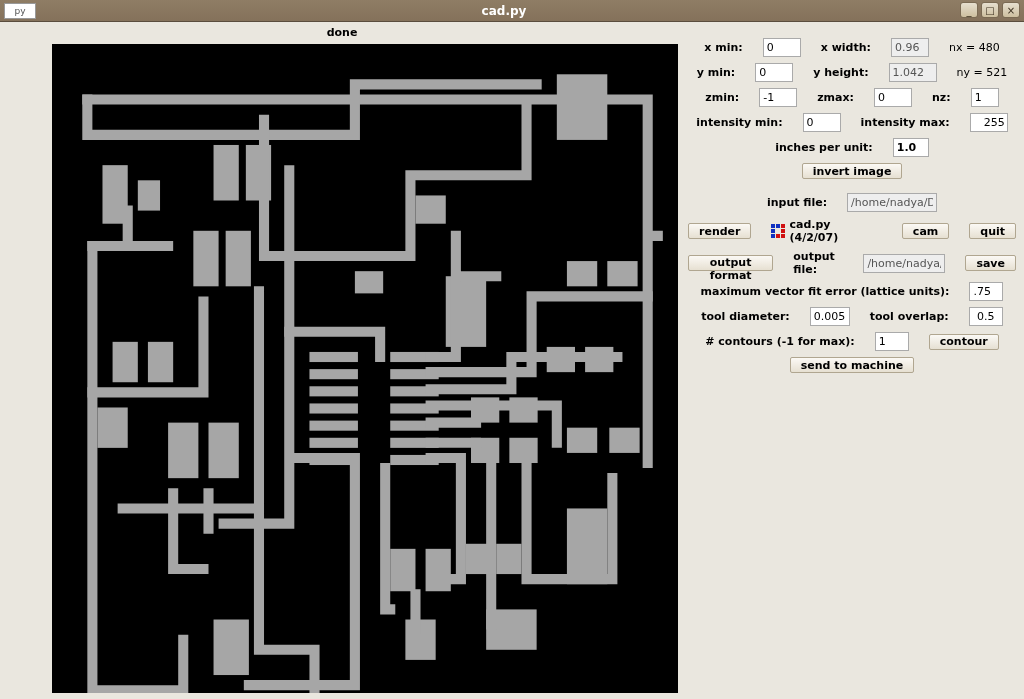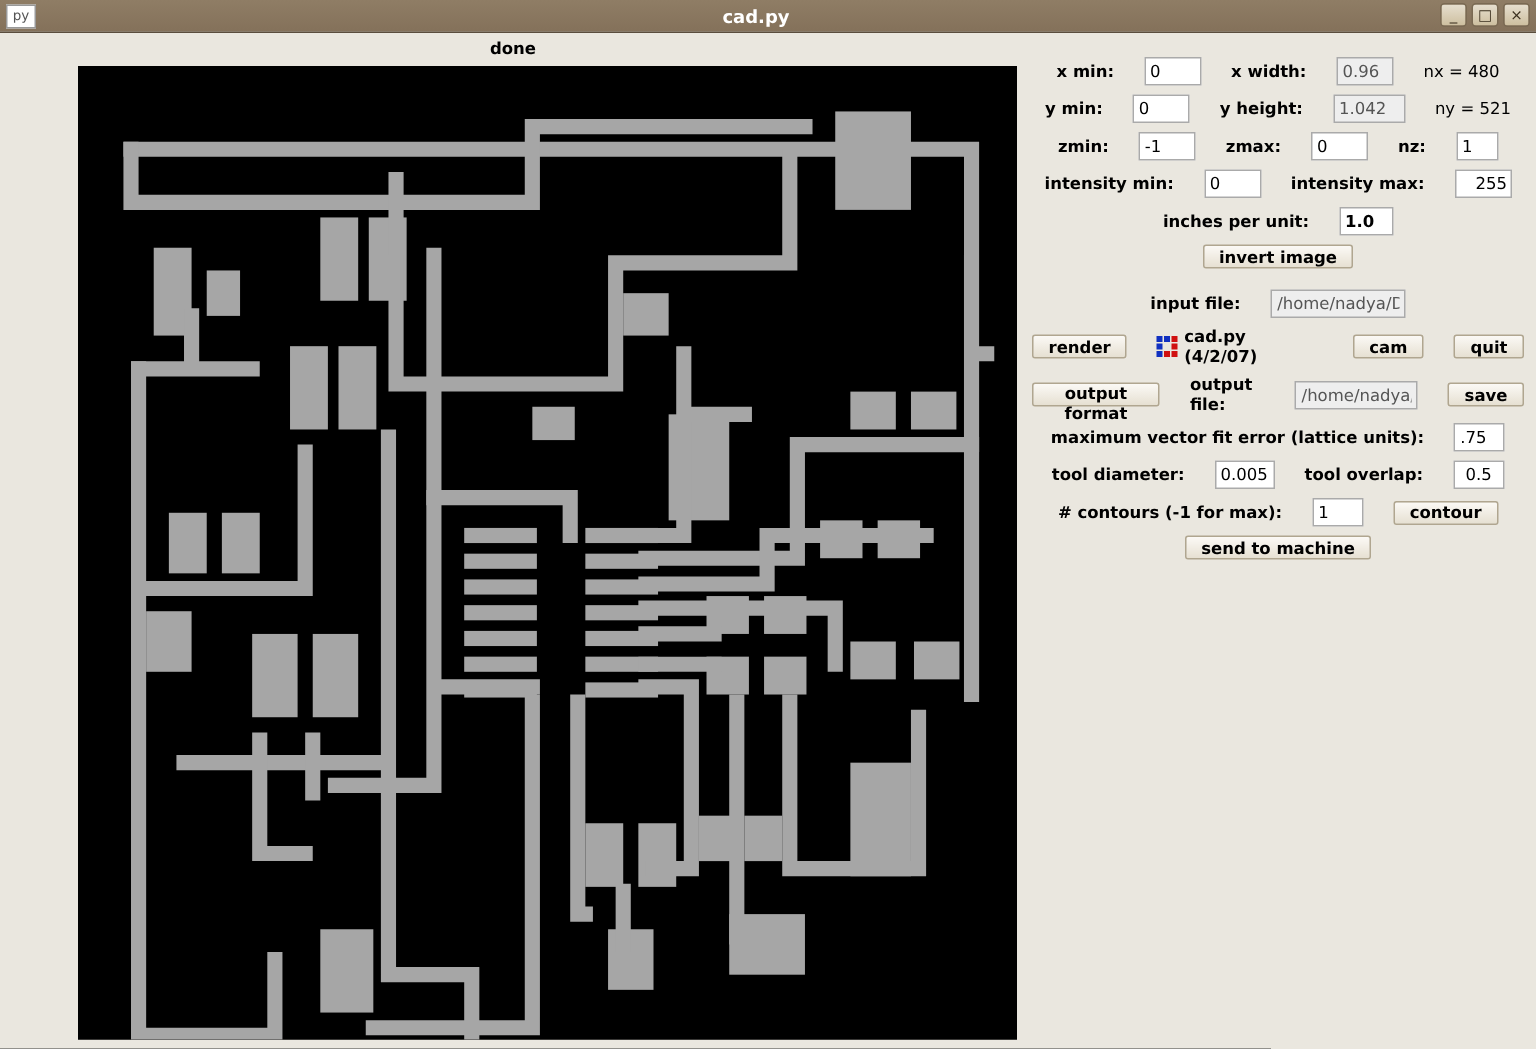--- a/index.html
+++ b/index.html
@@ -11,21 +11,21 @@
 }
 .titlebar {
   height: 22px;
   background: linear-gradient(to bottom, #8f7d65 0%, #84715a 100%);
   border-bottom: 1px solid #5a4d3d;
   display: flex;
   align-items: center;
   position: relative;
 }
 .titlebar .app-icon {
-  width: 20px; height: 16px; margin-left: 4px;
+  width: 32px; height: 16px; margin-left: 4px;
   background: #fff; border:1px solid #999;
   display:flex; align-items:center; justify-content:center;
   font-size:9px; color:#555;
 }
 .titlebar .title {
   position: absolute; left: 0; right: 16px; text-align: center;
   color: #fff; font-weight: bold; font-size: 12px;
   pointer-events: none;
 }
 .winbtns { position: absolute; right: 4px; top: 2px; display:flex; gap:3px; }

